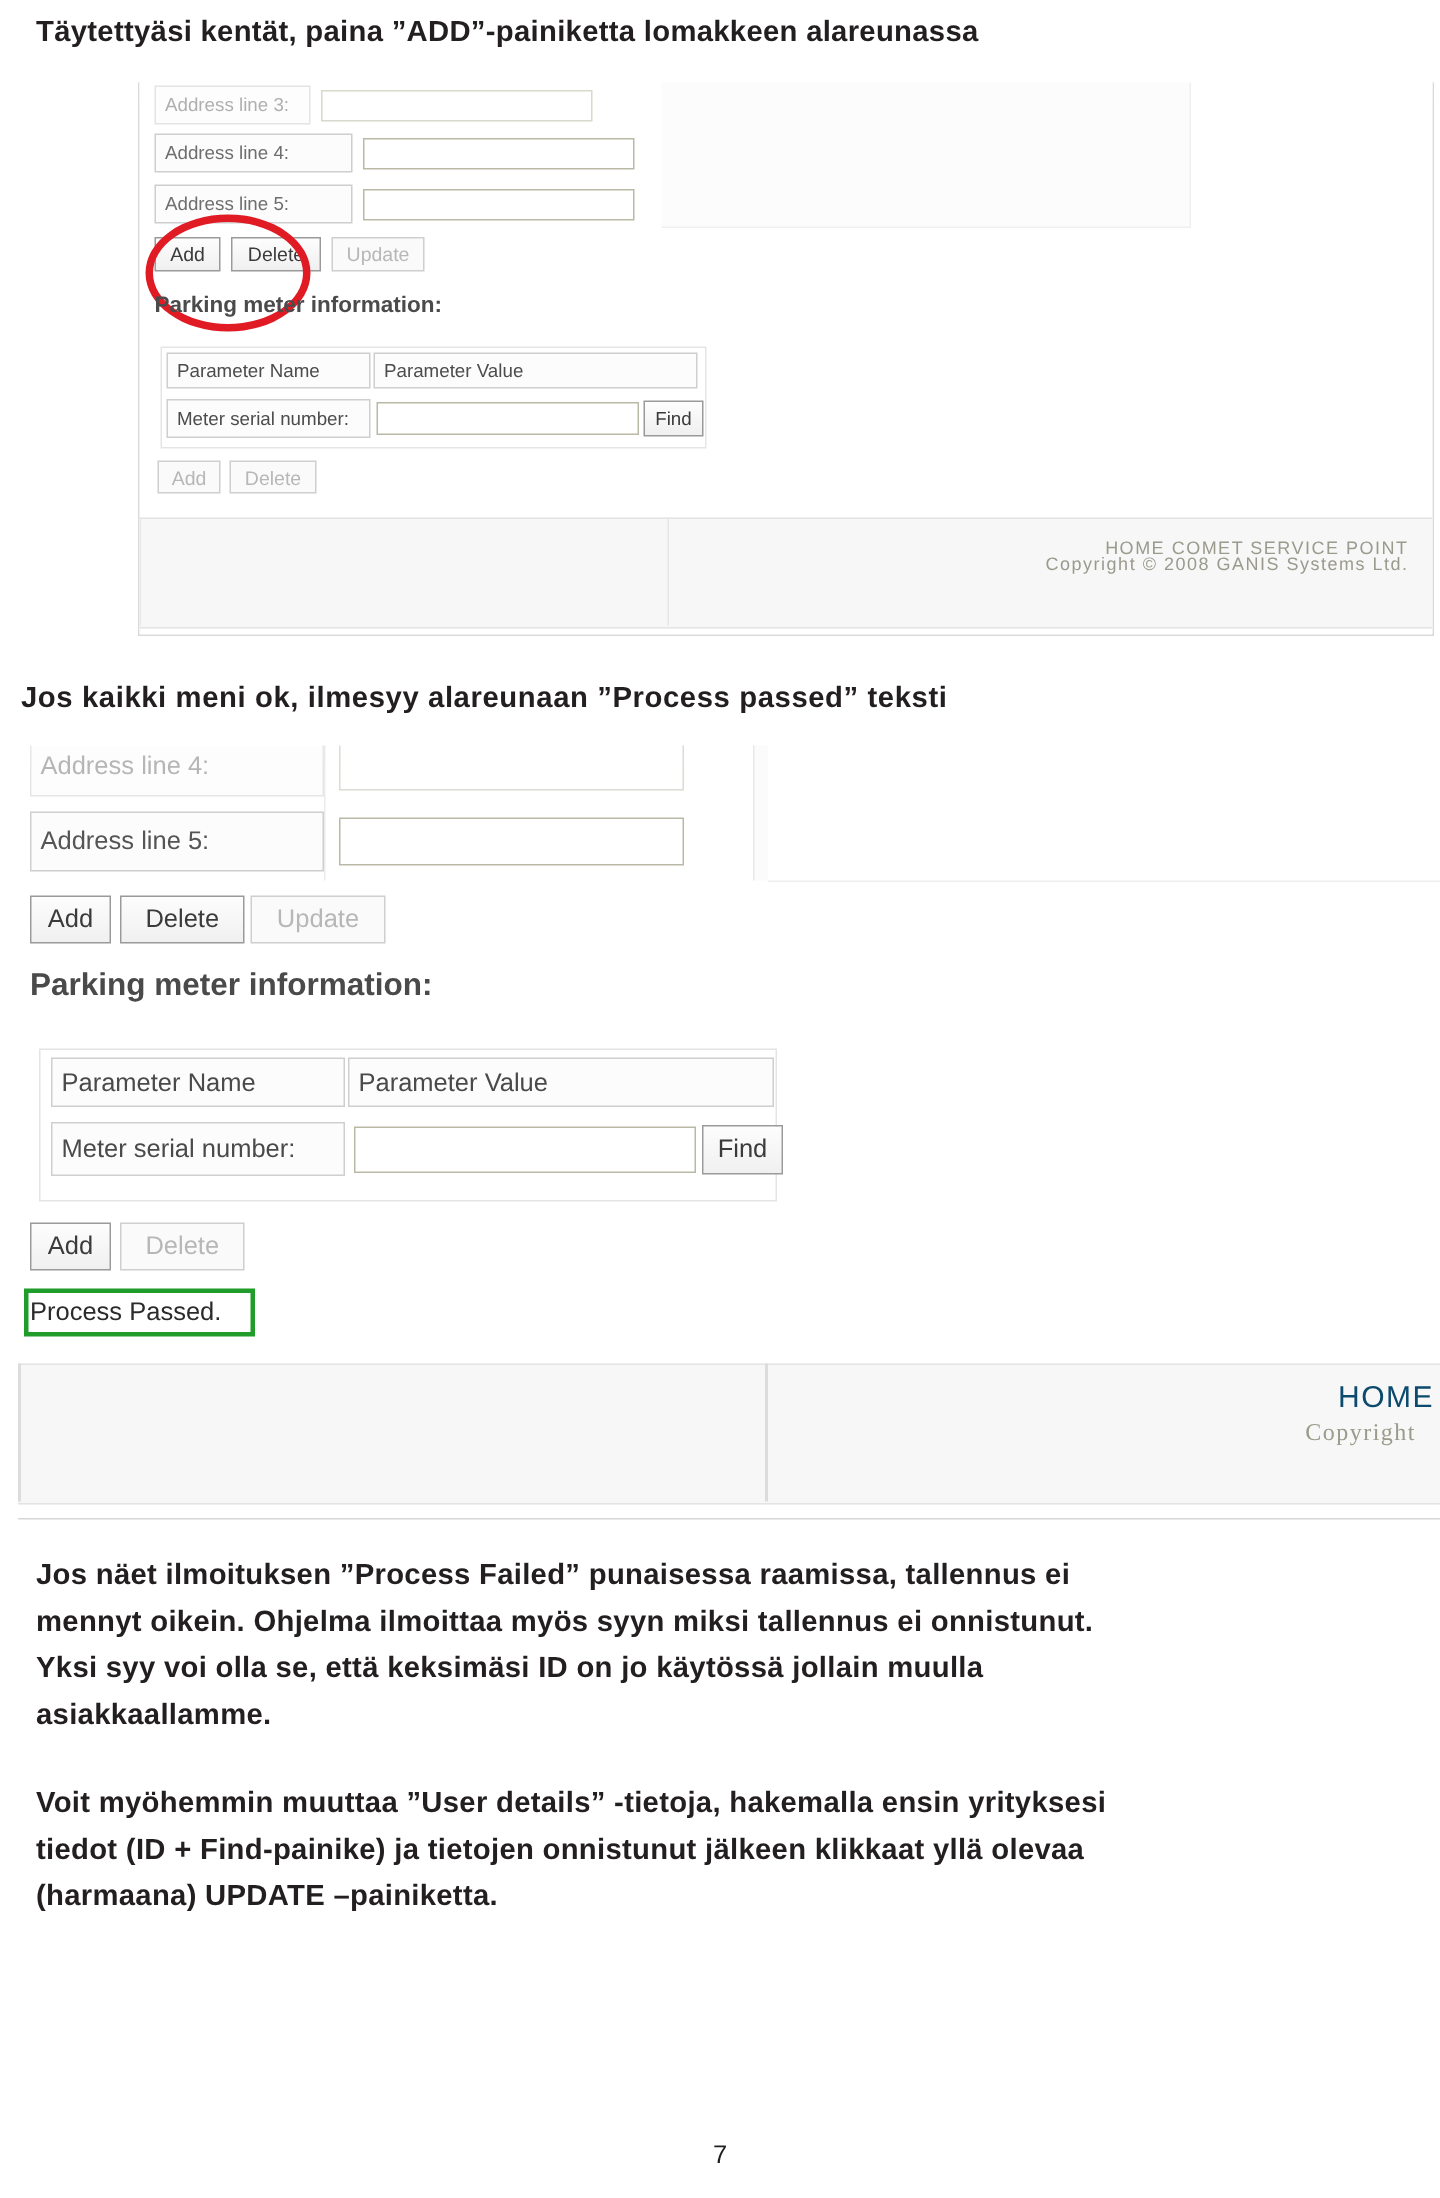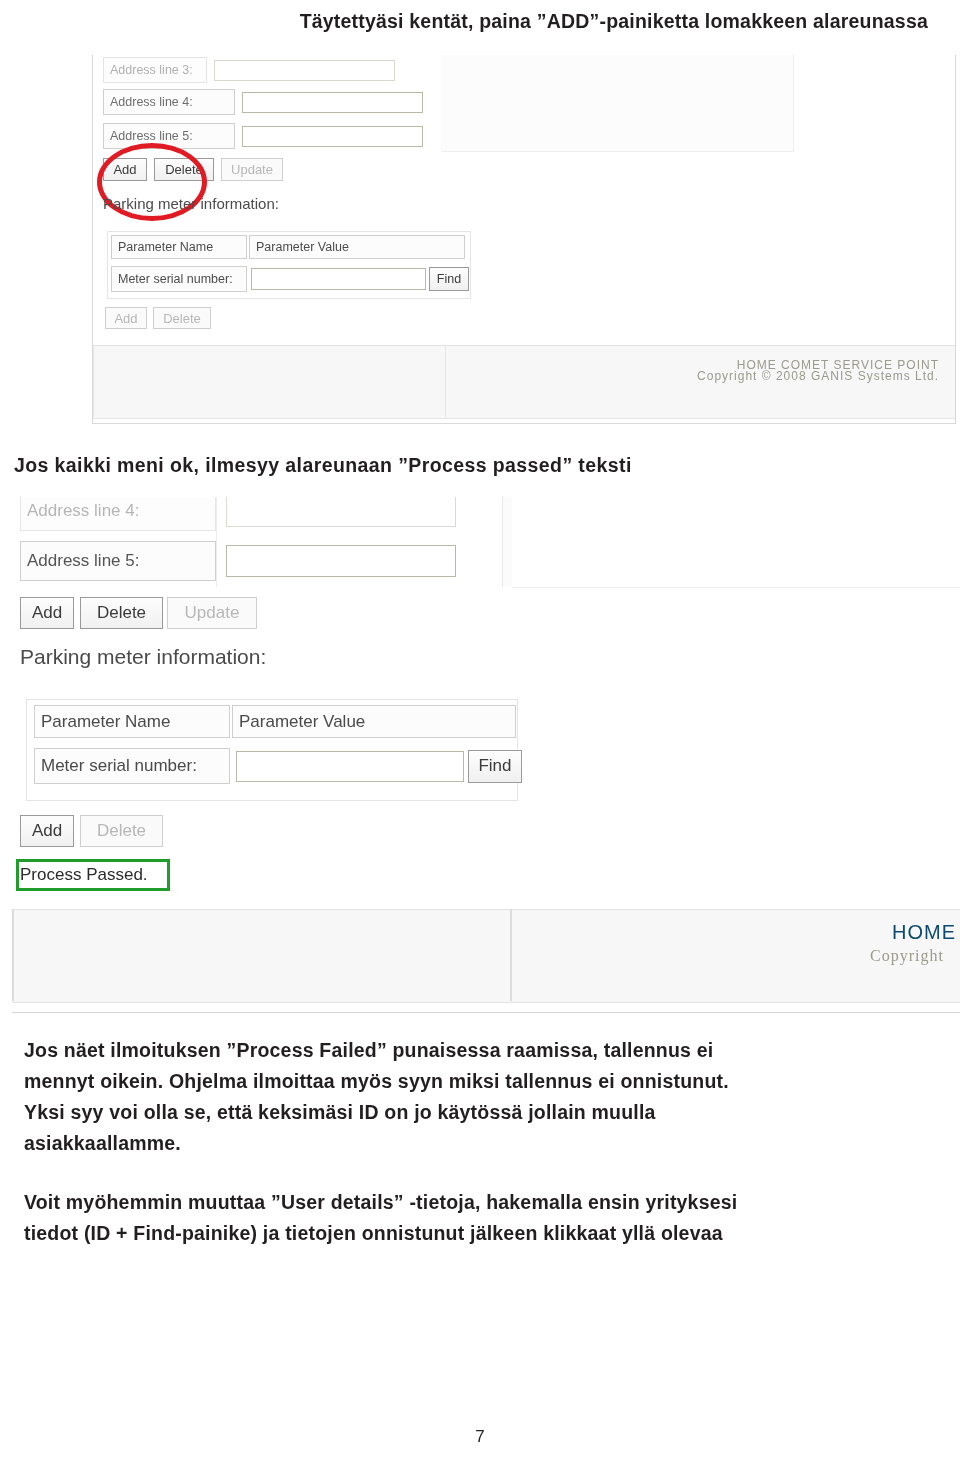--- a/index.html
+++ b/index.html
@@ -27,21 +27,21 @@
   .para {
     font-size: 19.5px;
     line-height: 31px;
     font-weight: bold;
     letter-spacing: 0.2px;
   }
   .para-intro {
     margin: 6px 0 0 0;
     padding: 0 20px 0 12px;
   }
-  .para-intro .line { display: block; text-align: right; }
+  .para-intro .line { display: block; }
 
   .heading-line {
     font-size: 19.5px;
     font-weight: bold;
     letter-spacing: 0.4px;
   }
 
   
   .shot {
     position: relative;
@@ -98,21 +98,21 @@
     box-sizing: border-box;
     font-family: "Liberation Sans", sans-serif;
   }
   .btn.disabled {
     color: #b7b7b7;
     border-color: #cfcfcf;
     background: #fafafa;
   }
   .section-title {
     position: absolute;
-    font-weight: normal;
+    font-weight: bold;
     color: #4b4b4b;
   }
   .circle-hl {
     position: absolute;
     border: 5px solid #e01b24;
     border-radius: 50%;
   }
   .green-box {
     position: absolute;
     border: 3px solid #1f9c2a;
@@ -280,17 +280,18 @@
   <div class="para para-block blk" style="margin-top:22px;">
     <span class="line">Jos näet ilmoituksen ”Process Failed” punaisessa raamissa, tallennus ei</span>
     <span class="line">mennyt oikein. Ohjelma ilmoittaa myös syyn miksi tallennus ei onnistunut.</span>
     <span class="line">Yksi syy voi olla se, että keksimäsi ID on jo käytössä jollain muulla</span>
     <span class="line">asiakkaallamme.</span>
   </div>
 
   <div class="para para-block" style="margin-top:28px;">
     <span class="line">Voit myöhemmin muuttaa ”User details” -tietoja, hakemalla ensin yrityksesi</span>
     <span class="line">tiedot (ID + Find-painike) ja tietojen onnistunut jälkeen klikkaat yllä olevaa</span>
+    <span class="line">(harmaana) UPDATE –painiketta.</span>
   </div>
 
   <div class="pageno">7</div>
 
 </div>
 
 </body></html>

